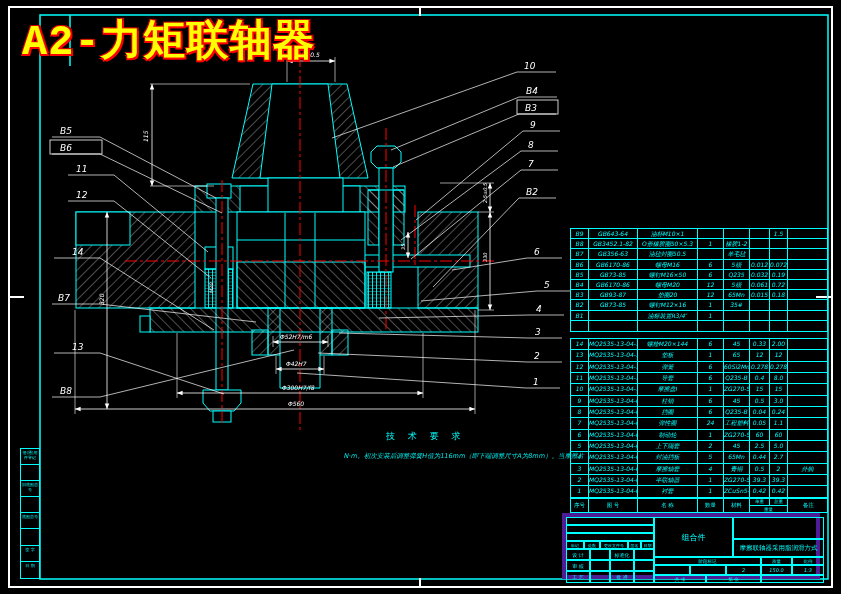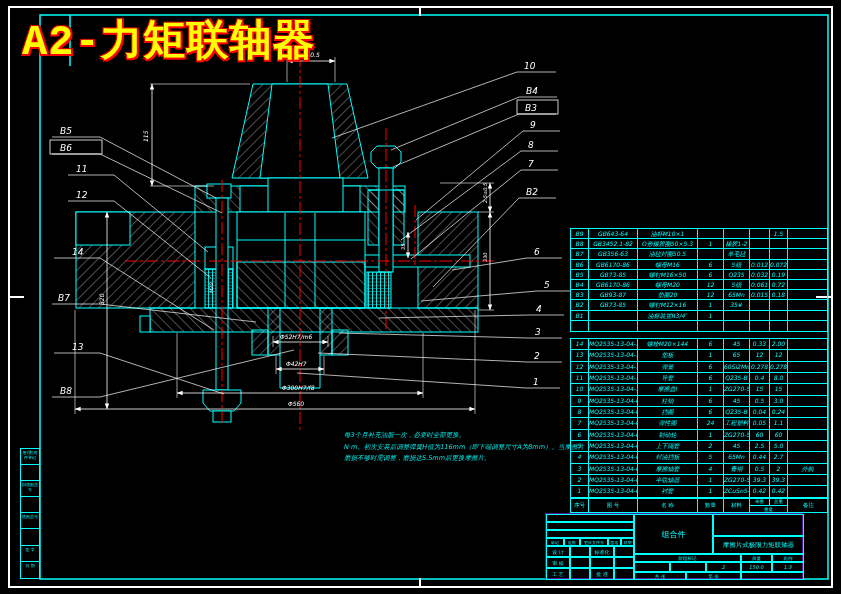--- a/index.html
+++ b/index.html
@@ -26,21 +26,21 @@
     font-style:italic;text-align:center;overflow:hidden;white-space:nowrap;flex:0 0 auto}
   .tcell:last-child{border-right:none;flex:1 1 auto}
   .tcell:nth-child(1){width:18px}.tcell:nth-child(2){width:49px}.tcell:nth-child(3){width:60px}
   .tcell:nth-child(4){width:26px}.tcell:nth-child(5){width:26px}.tcell:nth-child(6){width:20px}
   .tcell:nth-child(7){width:18px}
   
   #bom-header{left:570px;top:497px;width:258px;height:16px;border:1px solid #00ffff;box-sizing:border-box}
   .bh{position:absolute;border-right:1px solid #00ffff;box-sizing:border-box;color:#00ffff;
     font-size:5.5px;text-align:center;overflow:hidden;white-space:nowrap}
   
-  #tblock{left:545px;top:513px;width:258px;height:66px;border:1px solid #4c1d95;box-sizing:border-box}
+  #tblock{left:562px;top:513px;width:258px;height:66px;border:4px solid #4c1d95;box-sizing:border-box}
   .tb{position:absolute;border:1px solid #00ffff;box-sizing:border-box;color:#00ffff;
     font-size:5px;text-align:center;overflow:hidden;white-space:nowrap;display:flex;
     align-items:center;justify-content:center}
   
   #left-strip{left:20px;top:448px;width:20px;border:1px solid #00ffff;box-sizing:border-box}
   .srow{height:16.1px;border-bottom:1px solid #00ffff;box-sizing:border-box;color:#00ffff;
     font-size:4px;overflow:hidden;text-align:center;line-height:5px;padding-top:1px}
   .srow:last-child{border-bottom:none}
   
   .cy{stroke:#00ffff;fill:none;stroke-width:1}
@@ -256,23 +256,22 @@
       <text x="534" y="359" class="bl">2</text>
       <line x1="526" y1="388" x2="297" y2="373" class="ldr"></line>
       <line x1="526" y1="388" x2="560" y2="388" class="ldr"></line>
       <text x="533" y="385" class="bl">1</text>
     </g>
 </svg>
 
 <div id="sheet-title" class="abs">A2-力矩联轴器</div>
 
 <div id="tech" class="abs">
-  <div class="tr-line ind">每3个月补充油脂一次，必要时全部更换。</div>
+  <div class="tr-title">技 术 要 求</div>
   <div class="tr-line ind">N·m。初次安装后调整弹簧H值为116mm（即下端调整尺寸A为8mm）。当摩擦片</div>
-  <div class="tr-line ind">磨损不够时需调整，磨损达5.5mm后更换摩擦片。</div>
 </div>
 
 <div id="tbl-std" class="abs ptable">
     <div class="trow">
       <div class="tcell">B9</div>
       <div class="tcell">GB643-64</div>
       <div class="tcell">油杯M10×1</div>
       <div class="tcell"></div>
       <div class="tcell"></div>
       <div class="tcell"></div>
@@ -545,21 +544,21 @@
   <div class="tb" style="left:44px;top:43px;width:24px;height:11px"></div>
   <div class="tb" style="left:68px;top:43px;width:20px;height:11px"></div>
   <div class="tb" style="left:0;top:54px;width:24px;height:12px">工 艺</div>
   <div class="tb" style="left:24px;top:54px;width:20px;height:12px"></div>
   <div class="tb" style="left:44px;top:54px;width:24px;height:12px">批 准</div>
   <div class="tb" style="left:68px;top:54px;width:20px;height:12px"></div>
 
   <div class="tb" style="left:88px;top:0;width:79px;height:40px;font-size:8px">组合件</div>
 
   <div class="tb" style="left:167px;top:0;width:91px;height:22px"></div>
-  <div class="tb" style="left:167px;top:22px;width:91px;height:18px;font-size:6.5px">摩擦片式极限力矩联轴器</div>
+  <div class="tb" style="left:167px;top:22px;width:91px;height:18px;font-size:6.5px">摩擦联轴器采用脂润滑方式</div>
 
   <div class="tb" style="left:88px;top:40px;width:107px;height:8px;font-size:4.5px">阶段标记</div>
   <div class="tb" style="left:195px;top:40px;width:31px;height:8px;font-size:4.5px">质量</div>
   <div class="tb" style="left:226px;top:40px;width:32px;height:8px;font-size:4.5px">比例</div>
   <div class="tb" style="left:88px;top:48px;width:36px;height:10px"></div>
   <div class="tb" style="left:124px;top:48px;width:36px;height:10px"></div>
   <div class="tb" style="left:160px;top:48px;width:35px;height:10px;font-style:italic">2</div>
   <div class="tb" style="left:195px;top:48px;width:31px;height:10px;font-style:italic">150.0</div>
   <div class="tb" style="left:226px;top:48px;width:32px;height:10px;font-style:italic">1:3</div>
   <div class="tb" style="left:88px;top:58px;width:52px;height:8px;font-size:4.5px">共  张</div>

